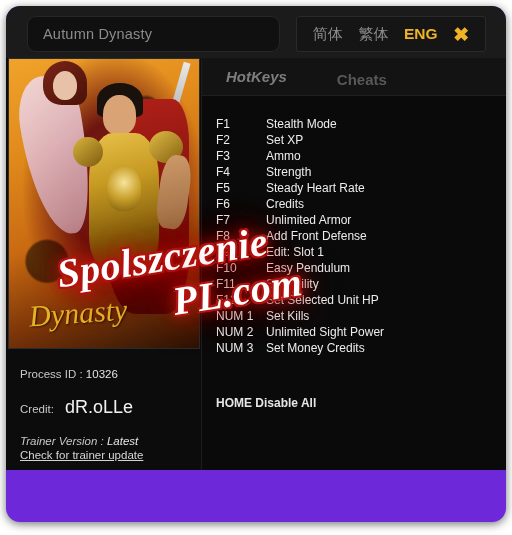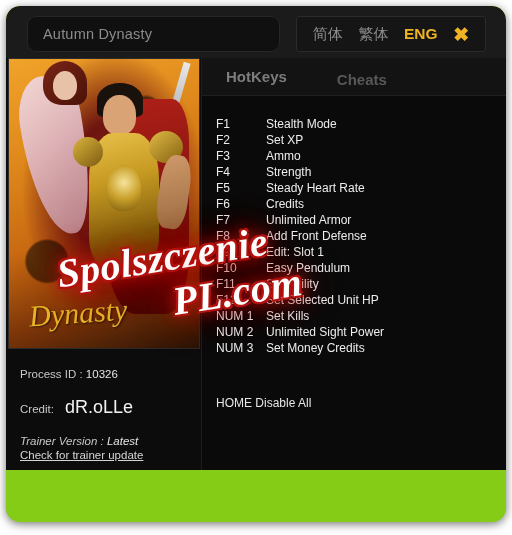--- a/index.html
+++ b/index.html
@@ -19,21 +19,21 @@
     background: #ffffff;
   }
 
   
   .window {
     position: absolute;
     left: 6px;
     top: 6px;
     width: 500px;
     height: 516px;
-    background: #84cc16;
+    background: #6d28d9;
     border-radius: 14px;
     box-shadow: 0 2px 10px rgba(0,0,0,0.55);
     overflow: hidden;
   }
 
   
   .topbar {
     position: absolute;
     left: 0; top: 0;
     width: 500px;
@@ -278,21 +278,21 @@
     display: flex;
     align-items: center;
   }
   .tab {
     color: #585858;
     font-size: 15px;
     font-weight: bold;
     cursor: pointer;
     padding: 0 10px;
   }
-  .tab:first-child { margin-left: 14px; }
+  .tab:first-child { margin-left: 14px; font-style: italic; }
   .tab:last-child { margin-left: 30px; margin-top: 6px; }
   .tab.active { color: #7d7d7d; }
 
   .hotkey-list {
     position: absolute;
     left: 0;
     top: 58px;
     width: 304px;
   }
   .hk-row {
@@ -309,20 +309,21 @@
     color: #ededed;
   }
   .hk-label { color: #ededed; }
 
   .disable-all {
     position: absolute;
     left: 14px;
     top: 338px;
     color: #e6e6e6;
     font-size: 12px;
+    font-weight: bold;
   }
 
   
   .statusbar {
     position: absolute;
     left: 0;
     top: 464px;
     width: 500px;
     height: 52px;
     background: #1b1b1b;

